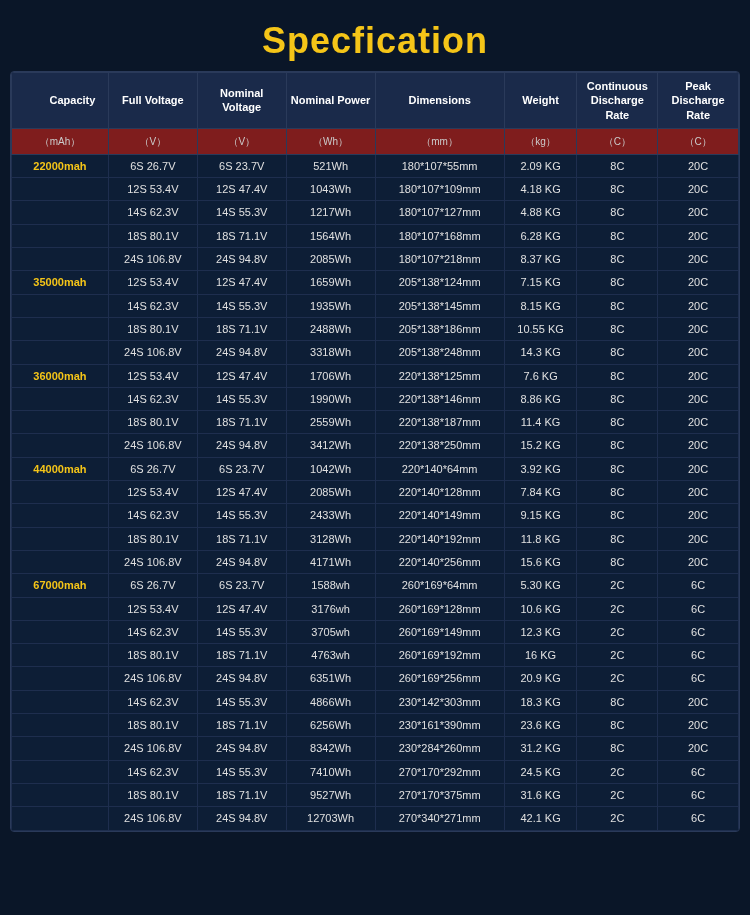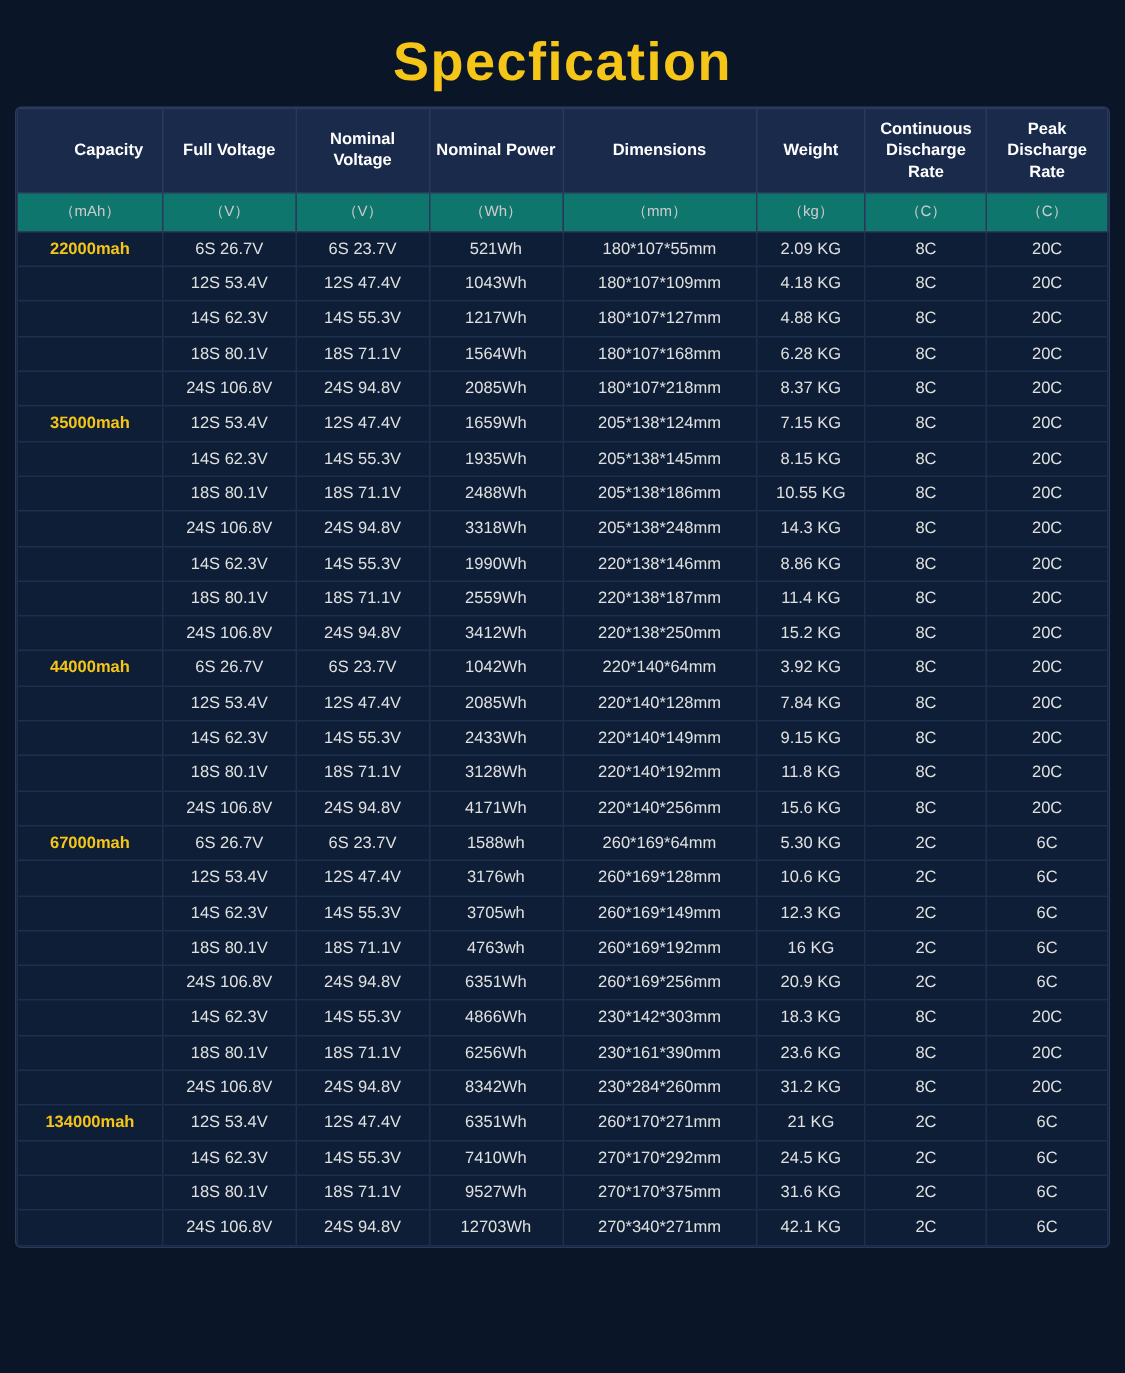--- a/index.html
+++ b/index.html
@@ -37,21 +37,21 @@
       text-align: center;
       padding: 6px 3px;
       border: 1px solid #2a3a5a;
       font-weight: bold;
       line-height: 1.3;
     }
     thead .unit-row th {
       color: #cccccc;
       font-weight: normal;
       font-size: 10px;
-      background-color: #0f766e;
+      background-color: #7f1d1d;
     }
     tbody tr {
       background-color: #0d1e36;
     }
     tbody td {
       text-align: center;
       padding: 4px 3px;
       border: 1px solid #1e2e4e;
       color: #e0e0e0;
       line-height: 1.3;
@@ -184,20 +184,30 @@
           <td></td>
           <td>24S  106.8V</td>
           <td>24S  94.8V</td>
           <td>3318Wh</td>
           <td>205*138*248mm</td>
           <td>14.3 KG</td>
           <td>8C</td>
           <td>20C</td>
         </tr>
         <tr>
+          <td class="capacity-cell">36000mah</td>
+          <td>12S  53.4V</td>
+          <td>12S  47.4V</td>
+          <td>1706Wh</td>
+          <td>220*138*125mm</td>
+          <td>7.6 KG</td>
+          <td>8C</td>
+          <td>20C</td>
+        </tr>
+        <tr>
           <td></td>
           <td>14S  62.3V</td>
           <td>14S  55.3V</td>
           <td>1990Wh</td>
           <td>220*138*146mm</td>
           <td>8.86 KG</td>
           <td>8C</td>
           <td>20C</td>
         </tr>
         <tr>
@@ -344,30 +354,20 @@
           <td></td>
           <td>24S  106.8V</td>
           <td>24S  94.8V</td>
           <td>8342Wh</td>
           <td>230*284*260mm</td>
           <td>31.2 KG</td>
           <td>8C</td>
           <td>20C</td>
         </tr>
         <tr>
-          <td class="capacity-cell">134000mah</td>
-          <td>12S  53.4V</td>
-          <td>12S  47.4V</td>
-          <td>6351Wh</td>
-          <td>260*170*271mm</td>
-          <td>21 KG</td>
-          <td>2C</td>
-          <td>6C</td>
-        </tr>
-        <tr>
           <td></td>
           <td>14S  62.3V</td>
           <td>14S  55.3V</td>
           <td>7410Wh</td>
           <td>270*170*292mm</td>
           <td>24.5 KG</td>
           <td>2C</td>
           <td>6C</td>
         </tr>
         <tr>

